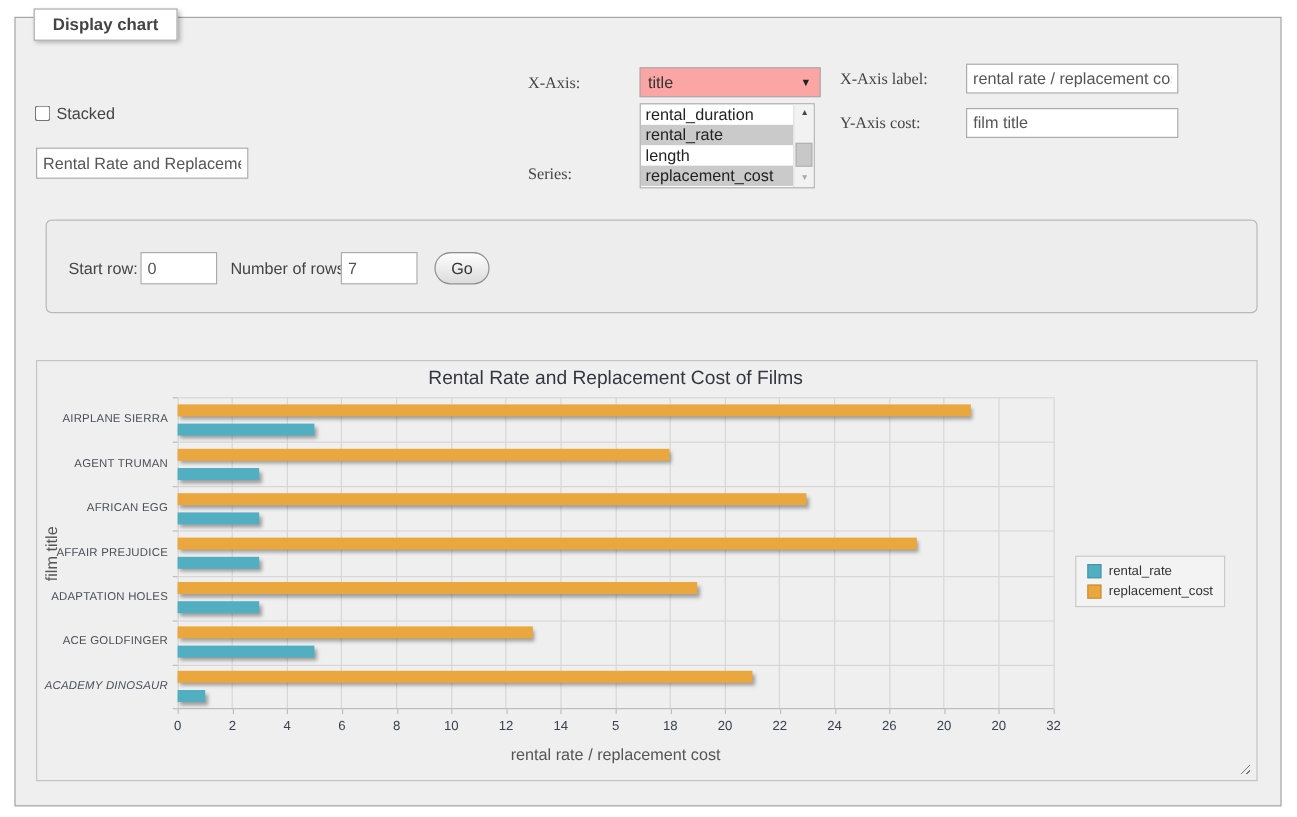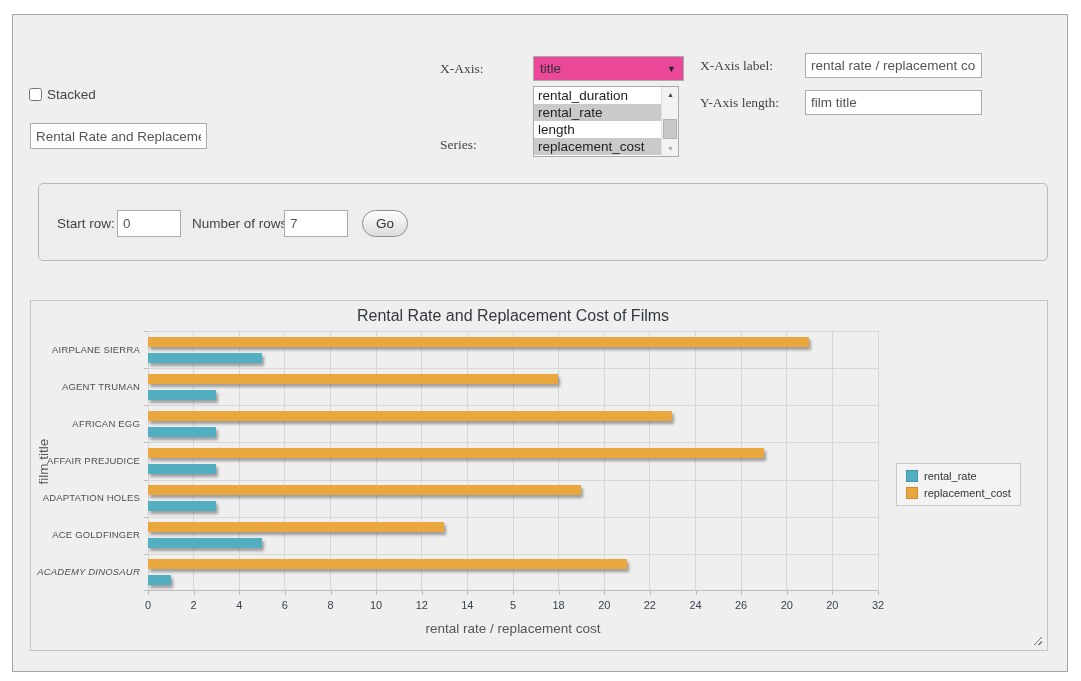--- a/index.html
+++ b/index.html
@@ -21,21 +21,21 @@
     font-size:13.5px; color:#444; }
   .radio-row label { display:flex; align-items:center; gap:4px; margin-right:8px; }
   input[type=radio], input[type=checkbox] { width:13px; height:13px; accent-color:#444; margin:0; }
   .check-row { position:absolute; left:29px; top:87px; display:flex; align-items:center; gap:5px;
     font-size:13.5px; color:#444; }
 
   .txt { position:absolute; border:1px solid #ababab; background:#fff; font-family:"Liberation Sans",sans-serif;
     font-size:13.5px; color:#555; padding:3px 5px; border-radius:0; outline:none; white-space:nowrap; overflow:hidden; }
 
   
-  .fselect { position:absolute; border:1px solid #ababab; background:#ec4899; height:25px; cursor:default; }
+  .fselect { position:absolute; border:1px solid #ababab; background:#fca5a5; height:25px; cursor:default; }
   .fselect .sel-text { position:absolute; left:6px; top:4px; font-size:13.5px; color:#333; }
   .fselect .sel-arrow { position:absolute; right:7px; top:7px; font-size:9px; color:#222; }
 
   
   .listbox { position:absolute; border:1px solid #ababab; background:#fff; overflow:hidden; }
   .lb-options { position:absolute; left:0; top:0; right:17px; bottom:0; }
   .lb-option { height:17px; line-height:17px; padding-left:4px; font-size:13.5px; color:#222;
     white-space:nowrap; overflow:hidden; }
   .lb-option.selected { background:#cacaca; }
   .lb-scroll { position:absolute; right:0; top:0; bottom:0; width:17px; background:#f2f2f2; border-left:1px solid #e0e0e0; }
@@ -78,20 +78,21 @@
   .resize-handle { position:absolute; right:5px; bottom:5px; width:11px; height:11px;
     background:repeating-linear-gradient(-45deg, transparent 0 2px, #777 2px 3px);
     clip-path:polygon(100% 0, 100% 100%, 0 100%); cursor:nwse-resize; }
 </style>
 </head>
 <body>
 
 <div id="screen">
 
   <div class="outer-fieldset"></div>
+  <div class="legend-tab">Display chart</div>
 
 
   <div class="check-row">
     <input type="checkbox" style="">
     <span>Stacked</span>
   </div>
 
   <input class="txt" style="left: 30px; top: 123px; width: 177px; height: 26px;" value="Rental Rate and Replacement Cost of Films">
 
   <div class="lbl r" style="left:440px; top:61px; width:88px;">X-Axis:</div>
@@ -110,21 +111,21 @@
       </div>
     <div class="lb-scroll">
       <div class="lb-btn lb-up">▲</div>
       <div class="lb-thumb"></div>
       <div class="lb-btn lb-down">▼</div>
     </div>
   </div>
 
   <div class="lbl r" style="left:700px; top:58px; width:98px;">X-Axis label:</div>
   <input class="txt" style="left: 805px; top: 53px; width: 177px; height: 25px;" value="rental rate / replacement cost">
-  <div class="lbl r" style="left:700px; top:95px; width:98px;">Y-Axis length:</div>
+  <div class="lbl r" style="left:700px; top:95px; width:98px;">Y-Axis cost:</div>
   <input class="txt" style="left: 805px; top: 90px; width: 177px; height: 25px;" value="film title">
 
   <div class="inner-panel"></div>
   <div class="lbl" style="left:57px; top:216px;">Start row:</div>
   <input class="txt" style="left: 117px; top: 210px; width: 64px; height: 27px;" value="0">
   <div class="lbl" style="left:192px; top:216px;">Number of rows:</div>
   <input class="txt" style="left: 284px; top: 210px; width: 64px; height: 27px;" value="7">
   <button class="go-btn">Go</button>
 
   <div class="chart-box">

